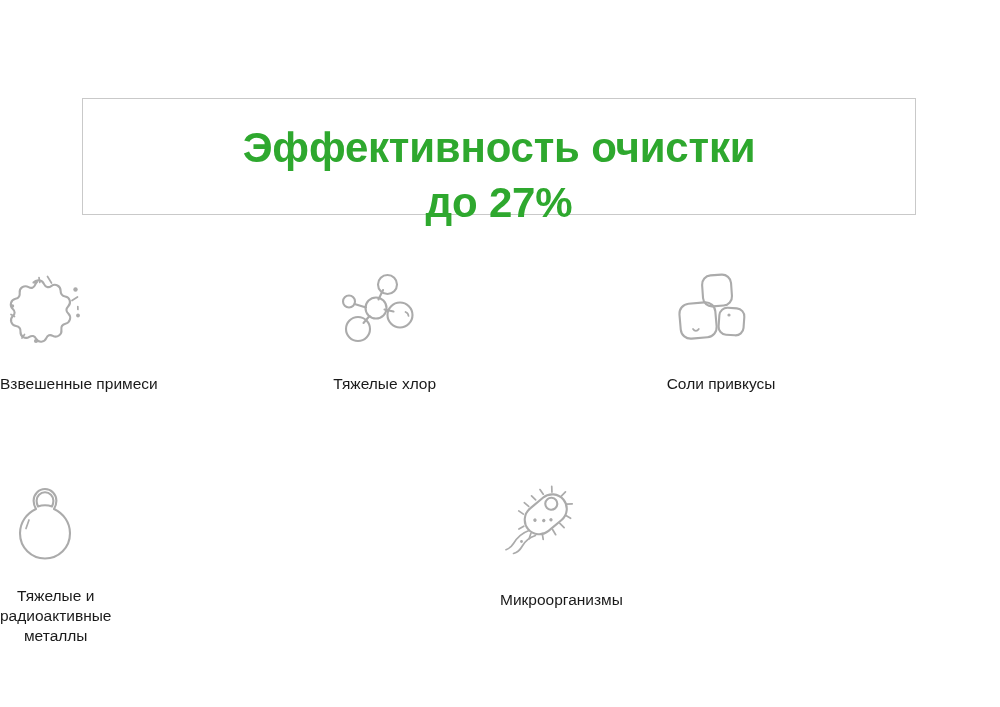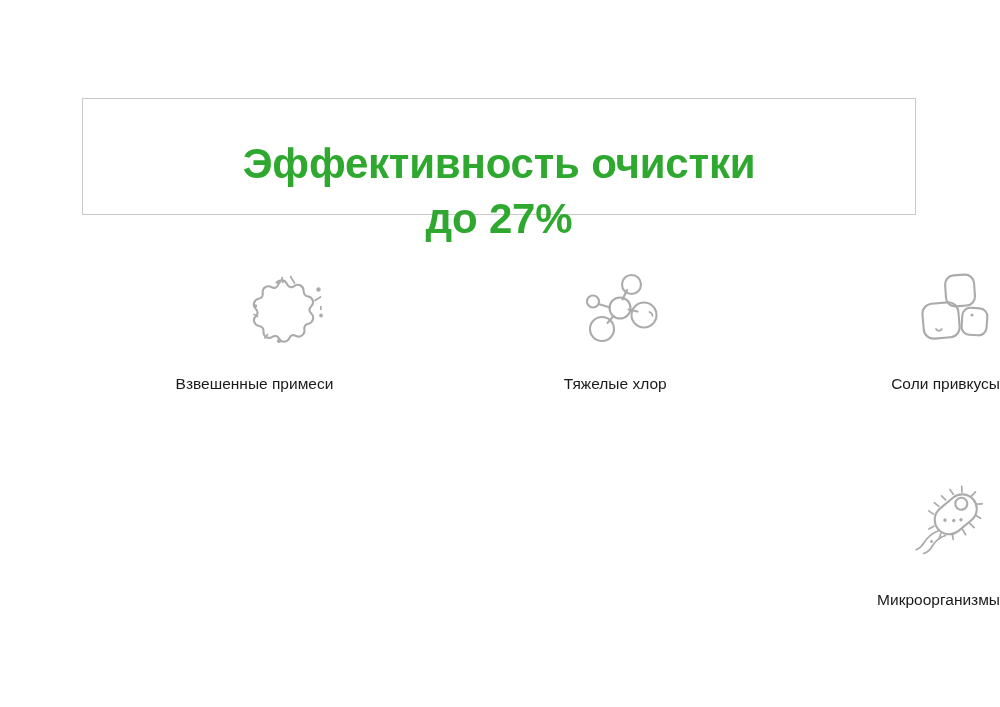--- a/index.html
+++ b/index.html
@@ -24,21 +24,21 @@
     top: 98px;
     width: 834px;
     height: 117px;
     box-sizing: border-box;
     border: 1px solid #c9c9c9;
   }
 
   .banner-title {
     position: absolute;
     left: 82px;
-    top: 84px;
+    top: 68px;
     width: 834px;
     text-align: center;
     font-size: 42px;
     line-height: 53px;
     font-weight: bold;
     color: #2ea82e;
     letter-spacing: -0.2px;
     white-space: pre-line;
   }
   
@@ -62,21 +62,21 @@
   .row {
     display: flex;
     width: 1000px;
   }
   .row-2 { margin-top: 90px; }
 
   .cell {
     flex: 1 1 0;
     display: flex;
     flex-direction: column;
-    align-items: flex-end;
+    align-items: flex-start;
   }
 
   .icon-box {
     width: 90px;
     height: 80px;
     display: flex;
     align-items: center;
     justify-content: center;
   }
   .icon-box svg { display: block; }
@@ -156,20 +156,32 @@
           <path class="ic-thin" d="M19.0 59.0 c1.6 2.4 4.2 2.4 5.8 0"></path>
           <circle class="ic-dot" cx="55.0" cy="45.0" r="1.6"></circle>
         </svg>
       </div>
       <div class="cell-label">Соли привкусы</div>
     </div>
   </div>
 
   <div class="row row-2">
 
+    <div class="cell">
+      <div class="icon-box">
+        <svg width="66" height="80" viewBox="0 0 66 80" aria-hidden="true">
+          <path class="ic" d="M24.0 25.0 c-1.5 -2.6 -2.4 -5.4 -2.4 -8.2 c0 -6.6 5.1 -11.8 11.4 -11.8 c6.3 0 11.4 5.2 11.4 11.8 c0 2.8 -0.9 5.6 -2.4 8.2 c9.5 4.4 16.0 13.6 16.0 24.3 c0 14.4 -11.2 25.2 -25.0 25.2 c-13.8 0 -25.0 -10.8 -25.0 -25.2 c0 -10.7 6.5 -19.9 16.0 -24.3 z"></path>
+          <path class="ic" d="M26.0 22.5 c-0.9 -1.8 -1.4 -3.8 -1.4 -5.7 c0 -4.7 3.8 -8.5 8.4 -8.5 c4.6 0 8.4 3.8 8.4 8.5 c0 1.9 -0.5 3.9 -1.4 5.7 c-2.2 -0.8 -4.6 -1.2 -7.0 -1.2 c-2.4 0 -4.8 0.4 -7.0 1.2 z"></path>
+          <path class="ic-thin" d="M17.0 36.0 L14.0 44.5"></path>
+        </svg>
+      </div>
+      <div class="cell-label label-tall">Тяжелые и
+радиоактивные
+металлы</div>
+    </div>
 
     <div class="cell">
       <div class="icon-box">
         <svg width="84" height="82" viewBox="0 0 84 82" aria-hidden="true">
           <g transform="rotate(-40 45 34)">
             <rect class="ic" x="22.0" y="16.0" width="46" height="29" rx="14.5" ry="14.5"></rect>
             <circle class="ic" cx="56.0" cy="26.0" r="6.0"></circle>
             <circle class="ic-dot" cx="33.0" cy="28.0" r="1.7"></circle>
             <circle class="ic-dot" cx="39.5" cy="34.0" r="1.7"></circle>
             <circle class="ic-dot" cx="45.5" cy="38.0" r="1.7"></circle>

